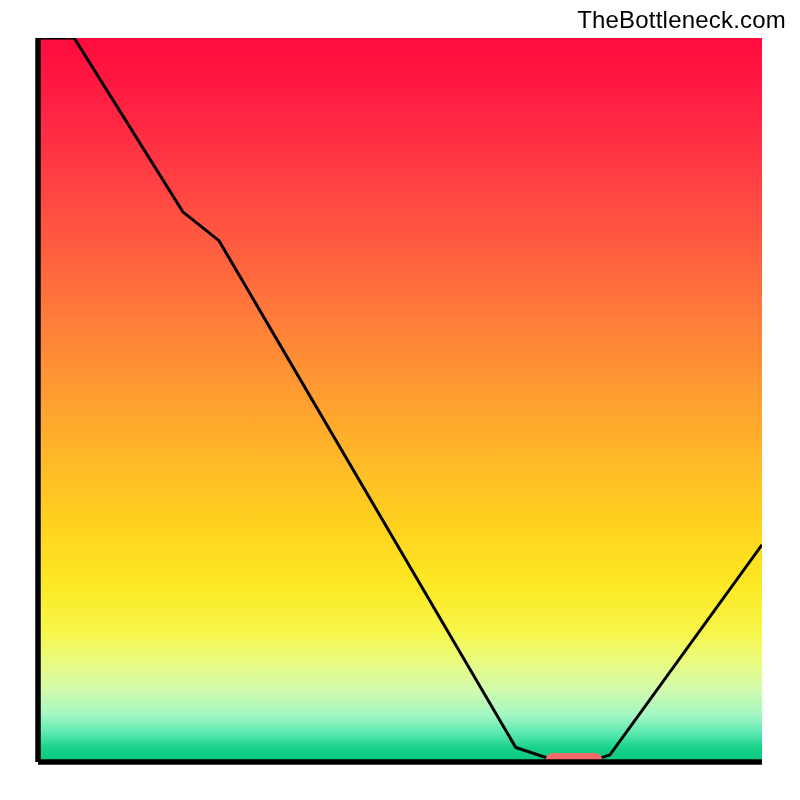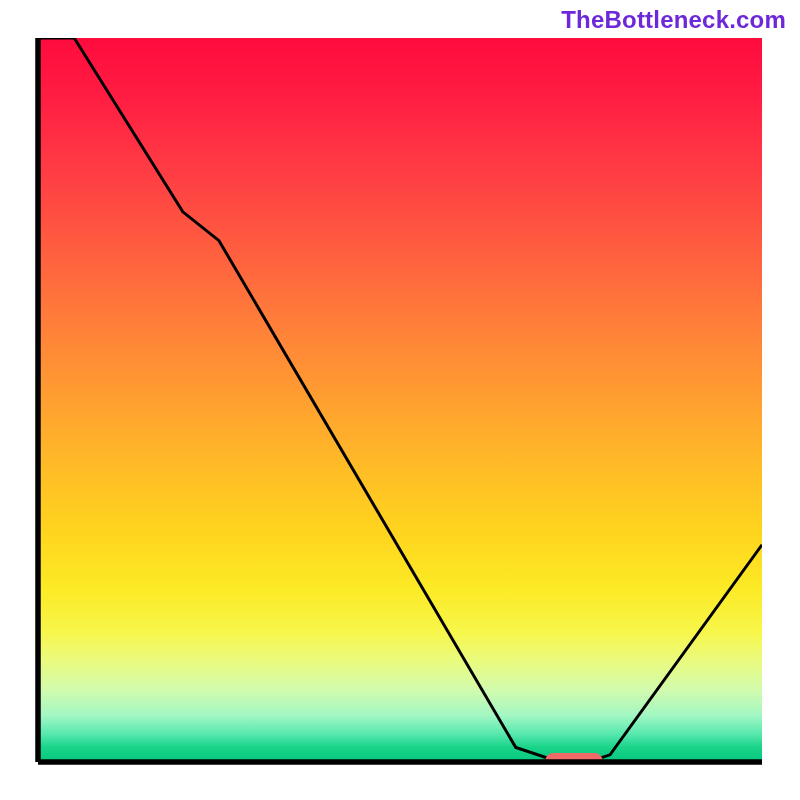--- a/index.html
+++ b/index.html
@@ -13,22 +13,22 @@
   .container {
     position: relative;
     width: 800px;
     height: 800px;
   }
   .watermark {
     position: absolute;
     top: 6px;
     right: 14px;
     font-size: 24px;
-    font-weight: bold;
-    color: #6d28d9;
+    font-weight: normal;
+    color: #000000;
     letter-spacing: 0.2px;
     z-index: 20;
   }
   .plot-area {
     position: absolute;
     left: 38px;
     top: 38px;
     width: 724px;
     height: 724px;
     overflow: hidden;

